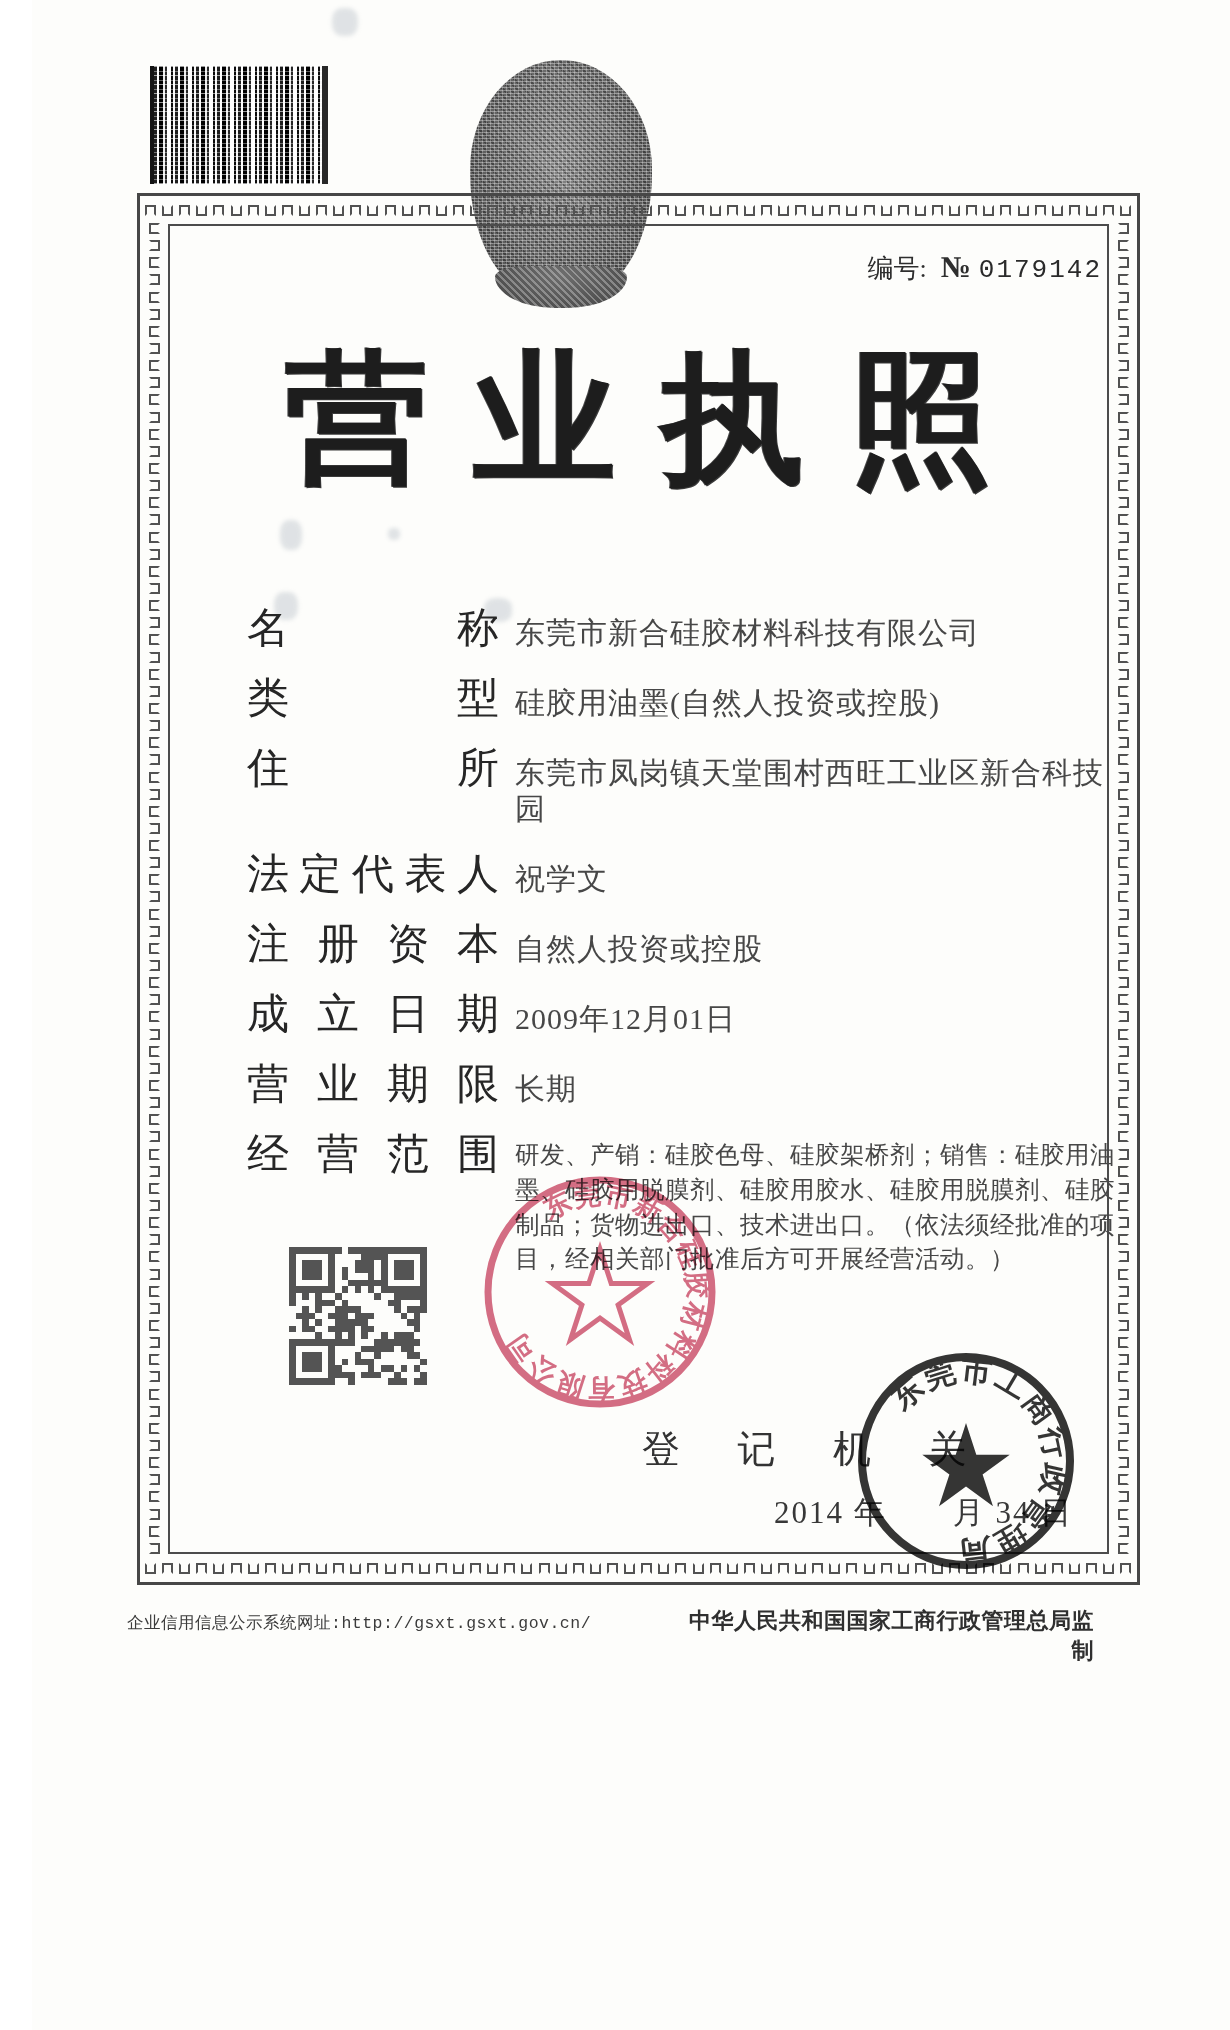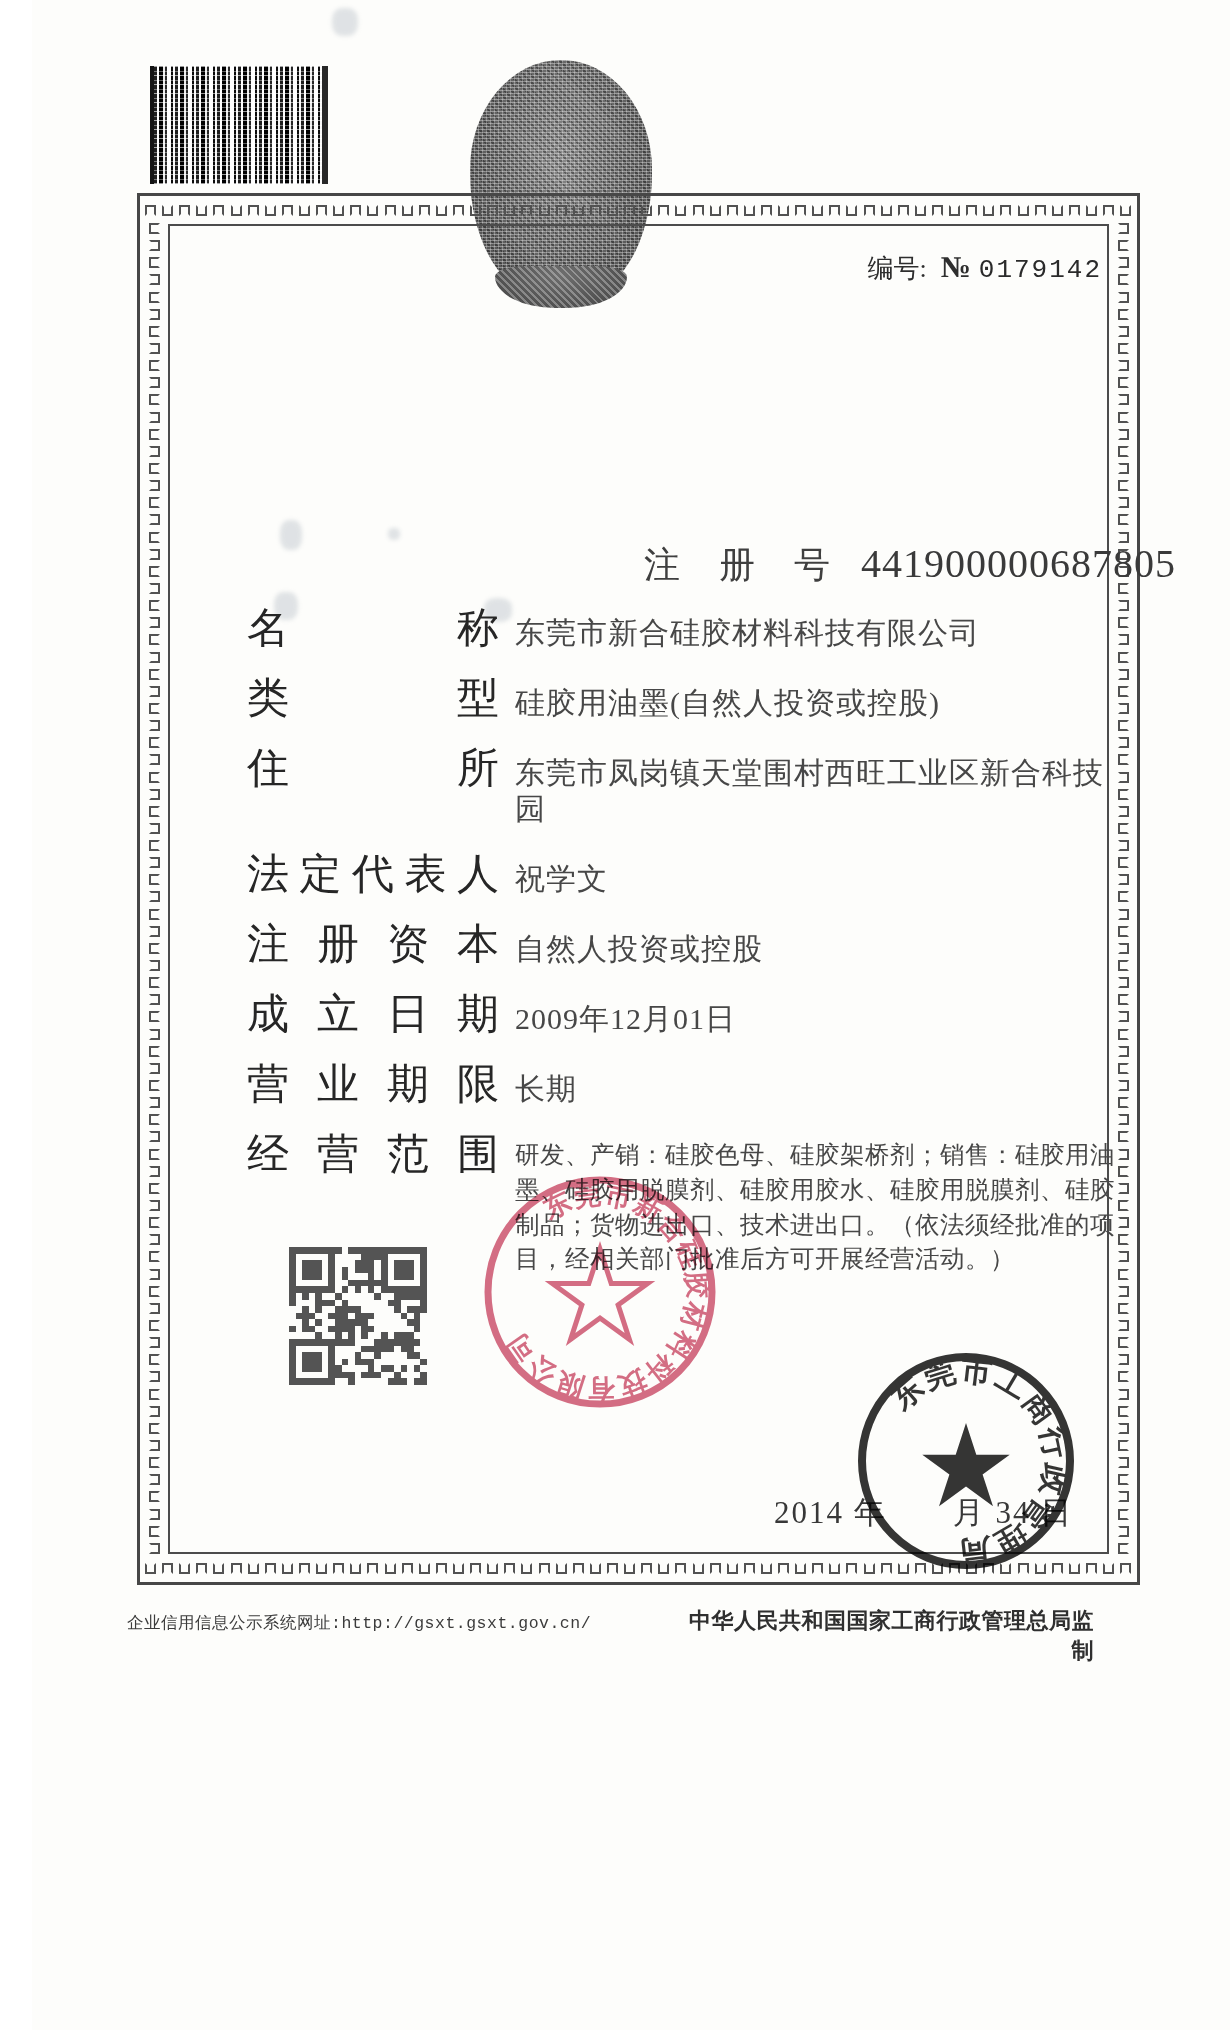--- a/index.html
+++ b/index.html
@@ -372,24 +372,22 @@
         <i></i>
         <i></i>
       </div>
     <div class="inner"></div>
   </div>
 
   <div class="serial">
     <span>编号:</span><span class="no-symbol">№</span><span class="no-digits">0179142</span>
   </div>
 
-
-  <div class="regno">
-    <span class="rlabel">注 册 号</span><span class="rvalue">441900000687805</span>
-  </div>
+  <div class="title"><span>营业执照</span></div>
+
 
   <div class="rows">
       <div class="row">
         <div class="flabel">
           <span>名</span>
           <span>称</span>
         </div>
         <div class="fvalue">东莞市新合硅胶材料科技有限公司</div>
       </div>
       <div class="row">
@@ -904,20 +902,21 @@
     </defs>
     <circle cx="120" cy="120" r="112" fill="none" stroke="currentColor" stroke-width="7"></circle>
     <polygon points="120,77 131.2,111.6 167.6,111.6 138.1,132.9 149.4,167.5 120,146 90.6,167.5 101.9,132.9 72.4,111.6 108.8,111.6" fill="none" stroke="currentColor" stroke-width="5"></polygon>
     <g transform="rotate(55 120 120)">
       <text font-size="27" font-weight="bold" fill="currentColor" font-family="Liberation Serif, serif">
         <textPath href="#sealArc" textLength="428" lengthAdjust="spacing">东莞市新合硅胶材料科技有限公司</textPath>
       </text>
     </g>
   </svg>
 
+  <div class="registrar">登 记 机 关</div>
   <div class="dateline">2014 年　　月 34 日</div>
 
   <svg class="black-stamp" viewBox="0 0 232 232">
     <defs>
       <path id="stampArc" d="M116,116 m -80,0 a80,80 0 1 1 160,0 a80,80 0 1 1 -160,0"></path>
     </defs>
     <circle cx="116" cy="116" r="104" fill="none" stroke="currentColor" stroke-width="8"></circle>
     <polygon points="116,78 126.3,109.8 159.7,109.8 132.6,129.4 143,161.2 116,141.5 89,161.2 99.4,129.4 72.3,109.8 105.7,109.8" fill="currentColor"></polygon>
     <g transform="rotate(38 116 116)">
       <text font-size="31" font-weight="bold" fill="currentColor" font-family="Liberation Serif, serif">

